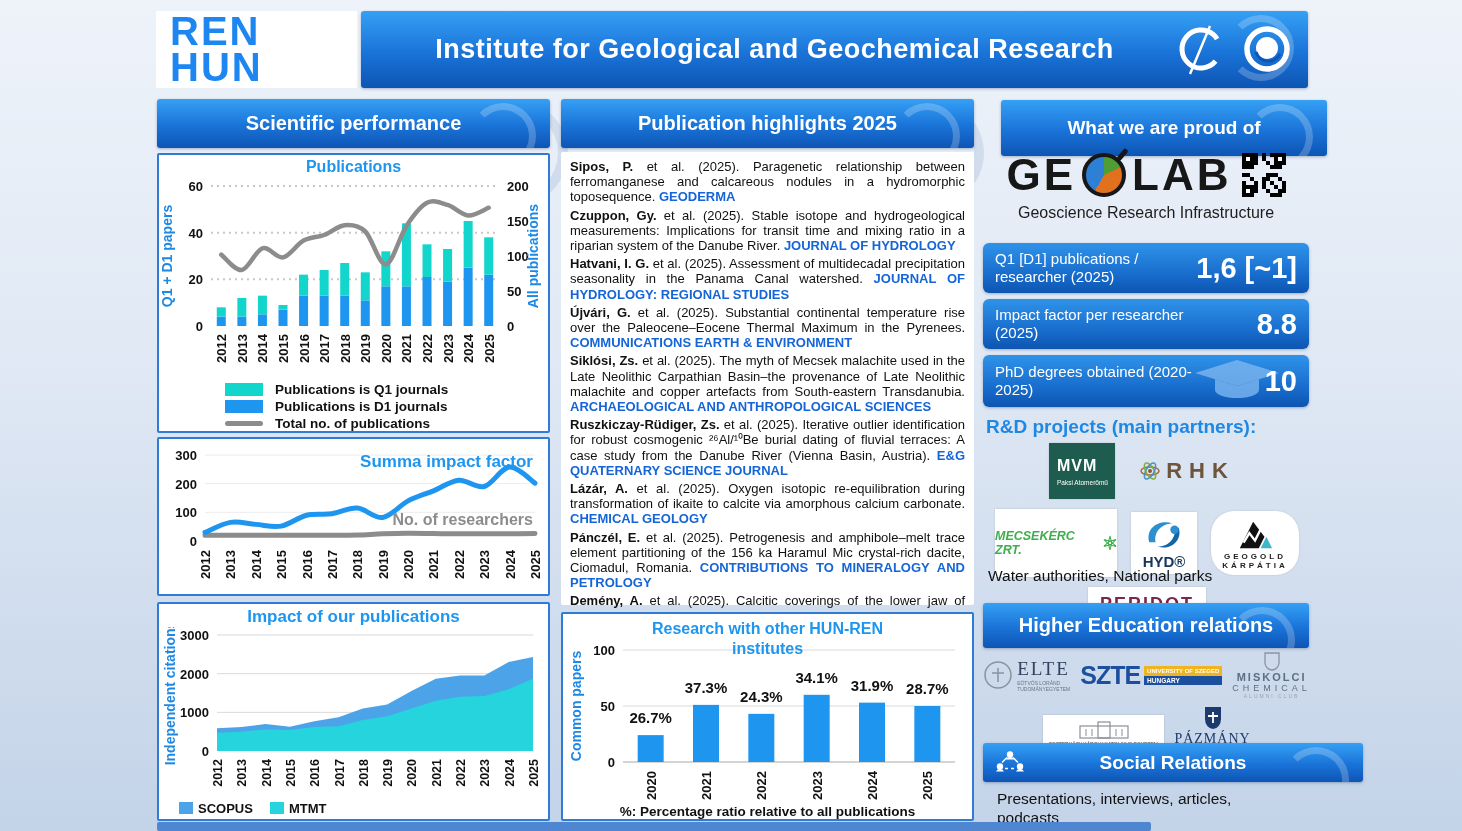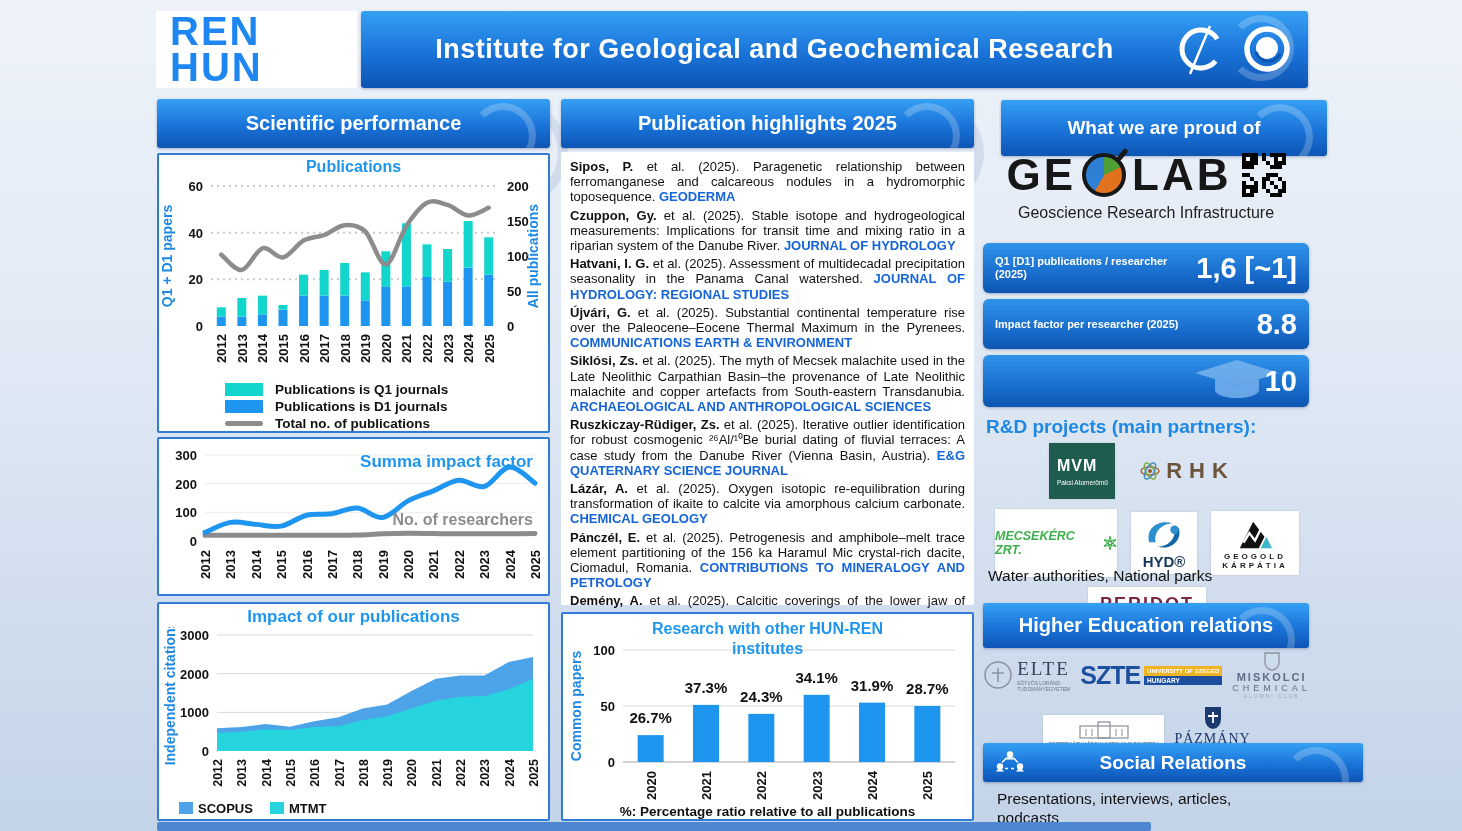--- a/index.html
+++ b/index.html
@@ -38,21 +38,21 @@
   
   .geolab-row{display:flex;align-items:center;justify-content:center;gap:4px;}
   .geolab-letters{font-size:44px;font-weight:700;color:#171717;letter-spacing:3px;}
   .globe{position:relative;width:36px;height:36px;border-radius:50%;border:4px solid #171717;margin:0 2px;
          background:conic-gradient(from 210deg,#2e7fd6 0deg 150deg,#4f9e35 150deg 215deg,#e2711d 215deg 360deg);}
   .globe::after{content:"";position:absolute;top:-9px;right:-3px;width:5px;height:13px;background:#171717;transform:rotate(40deg);border-radius:2px;}
   .geolab-sub{text-align:center;font-size:16px;color:#1c1c1c;margin-top:4px;}
   .card{position:absolute;left:983px;width:326px;border-radius:6px;box-sizing:border-box;
         background:linear-gradient(180deg,#2f93ea 0%,#1668c8 70%,#0d55b0 100%);
         color:#fff;display:flex;align-items:center;padding:5px 12px;box-shadow:0 1px 3px rgba(30,60,110,.35);}
-  .card .lab{font-weight:700;font-size:11px;line-height:1.18;width:198px;}
+  .card .lab{font-weight:400;font-size:15px;line-height:1.18;width:198px;}
   .card .val{font-weight:700;font-size:29px;margin-left:auto;position:relative;z-index:2;}
   .rd-h{position:absolute;left:986px;top:416px;font-weight:700;font-size:19px;color:#1e88e5;}
   .partners{position:absolute;left:983px;top:443px;width:328px;display:flex;flex-wrap:wrap;
             justify-content:center;align-items:center;gap:10px 14px;}
   .plogo{background:#fff;display:flex;flex-direction:column;align-items:center;justify-content:center;
          box-shadow:0 0 2px rgba(0,0,0,.15);}
   .water{position:absolute;left:988px;top:567px;font-size:15.5px;color:#111;}
   .unis{position:absolute;left:983px;top:651px;width:328px;display:flex;flex-wrap:wrap;justify-content:center;
         align-items:center;gap:6px 10px;}
   .uni{display:flex;align-items:center;gap:4px;}
@@ -367,20 +367,21 @@
 
   <div class="card" style="top:243px;height:50px;">
     <span class="lab">Q1 [D1] publications / researcher (2025)</span>
     <span class="val">1,6 [~1]</span>
   </div>
   <div class="card" style="top:299px;height:50px;">
     <span class="lab">Impact factor per researcher (2025)</span>
     <span class="val">8.8</span>
   </div>
   <div class="card" style="top:355px;height:52px;">
+    <span class="lab">PhD degrees obtained (2020-2025)</span>
     <svg width="88" height="46" viewBox="0 0 88 46" style="position:absolute;right:28px;top:3px;opacity:.8;">
       <polygon points="44,2 86,15 44,28 2,15" fill="#7cb6f0"></polygon>
       <path d="M22,21 v11 a22,8 0 0 0 44,0 v-11 l-22,7 z" fill="#7cb6f0"></path>
       <line x1="80" y1="16" x2="80" y2="30" stroke="#7cb6f0" stroke-width="3"></line>
     </svg>
     <span class="val">10</span>
   </div>
 
   <div class="rd-h">R&amp;D projects (main partners):</div>
   <div class="partners">
@@ -406,21 +407,21 @@
         </svg>
     </div>
     <div class="plogo" style="width:66px;height:62px;">
       <svg width="42" height="36" viewBox="0 0 40 34">
         <path d="M6 24 C2 10 16 2 28 6 C18 6 10 14 12 24 Z" fill="#2b8fd0"></path>
         <path d="M34 10 C38 22 26 32 14 28 C24 28 32 20 30 10 Z" fill="#1266a8"></path>
         <circle cx="30" cy="12" r="4" fill="#2b8fd0"></circle>
         </svg>
       <span style="font-weight:800;font-size:15px;color:#16365c;">HYD®</span>
     </div>
-    <div class="plogo" style="width:88px;height:64px;">
+    <div class="plogo" style="width:88px;height:64px;border-radius:23px;">
       <svg width="40" height="36" viewBox="0 0 40 38">
         <polygon points="4,34 18,6 30,22 24,34" fill="#111"></polygon>
         <polygon points="26,34 32,22 38,34" fill="#3fb6c9"></polygon>
         <polyline points="8,28 14,18 20,26 26,14" stroke="#fff" stroke-width="2.5" fill="none"></polyline>
         </svg>
       <span style="font-weight:700;font-size:8px;letter-spacing:3px;color:#222;">GEOGOLD</span>
       <span style="font-weight:700;font-size:8px;letter-spacing:3px;color:#222;">KÁRPÁTIA</span>
     </div>
     <div class="plogo" style="width:118px;height:52px;">
       <span style="font-weight:800;font-size:18px;letter-spacing:2px;color:#7c2743;">PERIDOT</span>

